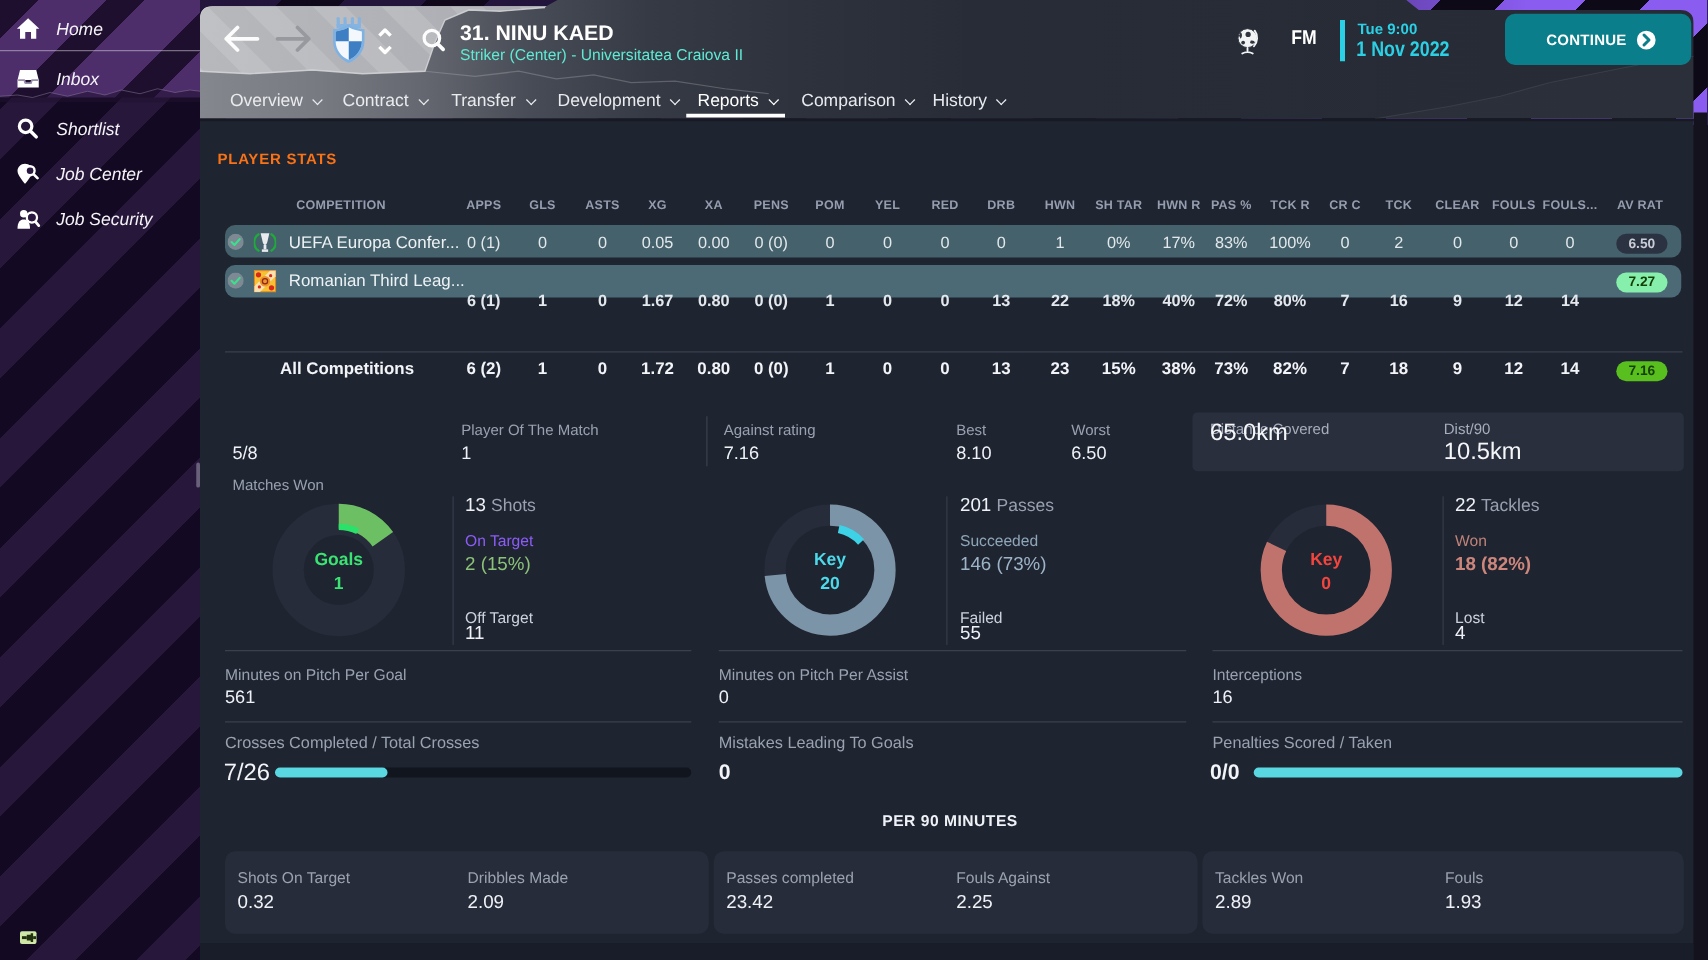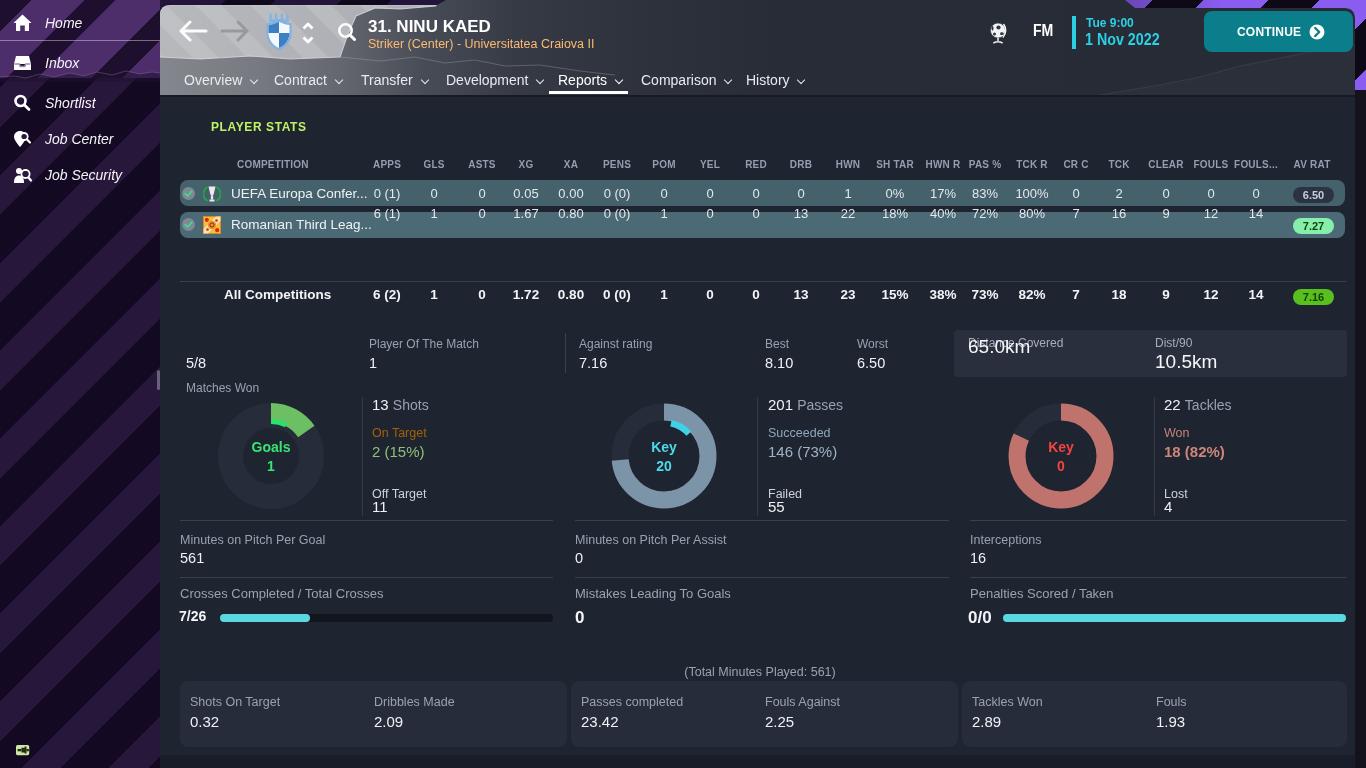--- a/index.html
+++ b/index.html
@@ -30,21 +30,21 @@
   
   #content { left:160px; top:95px; width:1195px; height:660px; background:#1f2431; }
   #bottomstrip { left:160px; top:755px; width:1206px; height:13px; background:#191d29; }
 
   .lbl { position:absolute; color:#99a1b0; font-size:12px; }
   .val { position:absolute; color:#eef1f5; font-size:14.5px; }
 
   .th { position:absolute; top:159px; width:60px; color:#959dae; font-size:10px; font-weight:bold; letter-spacing:0.2px; text-align:center; }
   .cell { position:absolute; width:60px; text-align:center; color:#e2e8ec; font-size:13px; }
   .r1 { top:186px; }
-  .r2 { top:206px; }
+  .r2 { top:233px;font-weight:bold; }
   .rall { top:287px; font-weight:bold; color:#f2f4f7; font-size:13.5px; }
   .pill { position:absolute; left:1293px; width:41px; height:16px; border-radius:8px; font-size:11px; font-weight:bold; text-align:center; line-height:17px; }
 
   .vline { position:absolute; width:1px; background:#3a404e; }
   .hline { position:absolute; height:1px; background:#3a404e; }
   .dlbl { position:absolute; font-size:12.5px; }
   .dval { position:absolute; font-size:15px;text-align:center; }
 </style>
 </head>
 <body>
@@ -182,21 +182,21 @@
   <svg class="abs" style="left:302px; top:22px;" width="12" height="22" viewBox="0 0 12 22">
       <path d="M1.5 6.5 L6 2 L10.5 6.5" fill="none" stroke="#fff" stroke-width="2.8" stroke-linejoin="round"></path>
       <path d="M1.5 15.5 L6 20 L10.5 15.5" fill="none" stroke="#fff" stroke-width="2.8" stroke-linejoin="round"></path>
     </svg>
   <svg class="abs" style="left:337px; top:22px;" width="20" height="21" viewBox="0 0 20 21">
       <circle cx="8.5" cy="8.5" r="6.2" fill="none" stroke="#fdfdfe" stroke-width="2.6"></circle>
       <line x1="13" y1="13" x2="17.5" y2="17.5" stroke="#fdfdfe" stroke-width="3" stroke-linecap="round"></line>
     </svg>
 
   <div class="hdr-txt" style="left:368px; top:17px; font-size:17px; font-weight:bold; color:#fff;">31. NINU KAED</div>
-  <div class="hdr-txt" style="left:368px; top:37px; font-size:12.5px; color:#fdba74;">Striker (Center) - Universitatea Craiova II</div>
+  <div class="hdr-txt" style="left:368px; top:37px; font-size:12.5px; color:#5eead4;">Striker (Center) - Universitatea Craiova II</div>
 
   <svg class="abs" style="left:987px; top:21px;" width="22" height="23" viewBox="0 0 22 23">
     <circle cx="11" cy="9.5" r="7.6" fill="#f2f3f5"></circle>
     <path d="M11 1.9 A 7.6 7.6 0 0 0 11 17.1 M11 1.9 A 7.6 7.6 0 0 1 11 17.1" fill="none" stroke="#30353f" stroke-width="0.8"></path>
     <path d="M5.5 4.5 C7 6 7 8 5.5 10 L4.2 7.5 Z" fill="#30353f"></path>
     <circle cx="11.5" cy="6.5" r="2.1" fill="#30353f"></circle>
     <path d="M13.5 11.5 C15 11 16.5 11.5 17 13 C15.5 14.5 13.8 14.3 13 13.2 Z" fill="#30353f"></path>
     <circle cx="7.5" cy="13" r="1.5" fill="#30353f"></circle>
     <path d="M16.8 3.5 C19.5 7 19.3 12.5 16.2 16" fill="none" stroke="#f2f3f5" stroke-width="1.5" stroke-linecap="round"></path>
     <path d="M11 17.3 L11 19.5 M6.8 21.8 C9 20.3 13 20.3 15.2 21.8" fill="none" stroke="#f2f3f5" stroke-width="1.5" stroke-linecap="round"></path>
@@ -216,21 +216,21 @@
   <div class="tab" style="left:274px; color:#e9ebee;">Contract <span class="chev"></span></div>
   <div class="tab" style="left:361px; color:#e9ebee;">Transfer <span class="chev"></span></div>
   <div class="tab" style="left:446px; color:#e9ebee;">Development <span class="chev"></span></div>
   <div class="tab" style="left:558px; color:#ffffff;">Reports <span class="chev"></span></div>
   <div class="abs" style="left:549px; top:91px; width:79px; height:3px; background:#fff;"></div>
   <div class="tab" style="left:641px; color:#e8eaee;">Comparison <span class="chev"></span></div>
   <div class="tab" style="left:746px; color:#e8eaee;">History <span class="chev"></span></div>
 
   <div class="abs" style="left:160px; top:95px; width:1195px; height:2px; background:#171a22;"></div>
 
-  <div class="abs" style="left:174px; top:120px; font-size:12px; font-weight:bold; letter-spacing:0.6px; color:#bef264;margin-left:37px;">PLAYER STATS</div>
+  <div class="abs" style="left:174px; top:120px; font-size:12px; font-weight:bold; letter-spacing:0.6px; color:#f97316;">PLAYER STATS</div>
 
   <div class="th" style="left:237px; width:110px; text-align:left;">COMPETITION</div>
 
   <div class="abs" style="left:180px; top:180px; width:1165px; height:26px; border-radius:8px; background:#45616b;"></div>
   <div class="abs" style="left:180px; top:212px; width:1165px; height:26px; border-radius:8px; background:#4b6a76;"></div>
 
   <svg class="abs" style="left:182px; top:187px;" width="13" height="13" viewBox="0 0 14 14">
       <circle cx="7" cy="7" r="7" fill="#7e8a93"></circle>
       <path d="M3.5 7.2 L6 9.7 L10.5 4.6" fill="none" stroke="#3be08f" stroke-width="1.8" stroke-linecap="round" stroke-linejoin="round"></path>
     </svg>
@@ -383,21 +383,21 @@
   </svg>
   <svg class="abs" style="left:1005px; top:400px;" width="112" height="112" viewBox="0 0 112 112">
     <circle cx="56" cy="56" r="44" fill="none" stroke="#272c3a" stroke-width="17"></circle>
     <circle cx="56" cy="56" r="44" fill="none" stroke="#c0736c" stroke-width="17" stroke-dasharray="226.6 500" transform="rotate(-90 56 56)"></circle>
     <text x="56" y="52" font-size="14" font-weight="bold" fill="#f2453e" text-anchor="middle" font-family="Liberation Sans">Key</text>
     <text x="56" y="71" font-size="14" font-weight="bold" fill="#f2453e" text-anchor="middle" font-family="Liberation Sans">0</text>
   </svg>
 
   <div class="vline" style="left:362px; top:397px; height:119px; background:#343a48;"></div>
   <div class="abs" style="left:372px; top:396px; font-size:15px; color:#eef1f5;">13 <span style="color:#99a1b0; font-size:14px;">Shots</span></div>
-  <div class="dlbl" style="left:372px; top:426px; color:#a16207;">On Target</div>
+  <div class="dlbl" style="left:372px; top:426px; color:#8b5cf6;">On Target</div>
   <div class="dval" style="left:372px; top:443px; color:#8bc277;">2 (15%)</div>
   <div class="dlbl" style="left:372px; top:487px; color:#ccd2dc;">Off Target</div>
   <div class="dval" style="left:372px; top:498px; color:#eef1f5;">11</div>
 
   <div class="vline" style="left:757px; top:397px; height:119px; background:#343a48;"></div>
   <div class="abs" style="left:768px; top:396px; font-size:15px; color:#eef1f5;">201 <span style="color:#99a1b0; font-size:14px;">Passes</span></div>
   <div class="dlbl" style="left:768px; top:426px; color:#8fa6b8;">Succeeded</div>
   <div class="dval" style="left:768px; top:443px; color:#9db4c6;">146 (73%)</div>
   <div class="dlbl" style="left:768px; top:487px; color:#ccd2dc;">Failed</div>
   <div class="dval" style="left:768px; top:498px; color:#eef1f5;">55</div>
@@ -416,30 +416,30 @@
   <div class="val" style="left:180px; top:550px;">561</div>
   <div class="dlbl" style="left:575px; top:533px; color:#99a1b0;">Minutes on Pitch Per Assist</div>
   <div class="val" style="left:575px; top:550px;">0</div>
   <div class="dlbl" style="left:970px; top:533px; color:#99a1b0;">Interceptions</div>
   <div class="val" style="left:970px; top:550px;">16</div>
 
   <div class="hline" style="left:180px; top:577px; width:373px;"></div>
   <div class="hline" style="left:575px; top:577px; width:374px;"></div>
   <div class="hline" style="left:970px; top:577px; width:376px;"></div>
   <div class="dlbl" style="left:180px; top:586px; color:#9aa2b0; font-size:13px;">Crosses Completed / Total Crosses</div>
-  <div class="abs" style="left:179px; top:608px; font-size:14px; font-weight:bold; color:#f2f4f7;">7/26</div>
+  <div class="abs" style="left:179px; top:608px; font-size:19px; font-weight:normal; color:#f2f4f7;">7/26</div>
   <div class="abs" style="left:220px; top:614px; width:333px; height:8px; border-radius:4px; background:#11151d;"></div>
   <div class="abs" style="left:220px; top:614px; width:90px; height:8px; border-radius:4px; background:#5ad8e2;"></div>
   <div class="dlbl" style="left:575px; top:586px; color:#9aa2b0; font-size:13px;">Mistakes Leading To Goals</div>
   <div class="abs" style="left:575px; top:608px; font-size:17px; font-weight:bold; color:#f2f4f7;">0</div>
   <div class="dlbl" style="left:970px; top:586px; color:#9aa2b0; font-size:13px;">Penalties Scored / Taken</div>
   <div class="abs" style="left:968px; top:608px; font-size:17px; font-weight:bold; color:#f2f4f7;">0/0</div>
   <div class="abs" style="left:1003px; top:614px; width:343px; height:8px; border-radius:4px; background:#5ad8e2;"></div>
 
-  <div class="abs" style="left:160px; top:665px; width:1200px; text-align:center; font-size:12.5px; color:#9aa2b0;">(Total Minutes Played: 561)</div>
+  <div class="abs" style="left:160px; top:650px; width:1200px; text-align:center; font-size:12.5px; font-weight:bold; letter-spacing:0.4px; color:#eef1f5;">PER 90 MINUTES</div>
 
   <div class="abs" style="left:180px; top:681px; width:387px; height:66px; background:#272c3a; border-radius:8px;"></div>
   <div class="abs" style="left:571px; top:681px; width:387px; height:66px; background:#272c3a; border-radius:8px;"></div>
   <div class="abs" style="left:962px; top:681px; width:385px; height:66px; background:#272c3a; border-radius:8px;"></div>
   <div class="dlbl" style="left:190px; top:695px; color:#9aa2b0;">Shots On Target</div>
   <div class="dval" style="left:190px; top:713px; color:#eef1f5;">0.32</div>
   <div class="dlbl" style="left:374px; top:695px; color:#9aa2b0;">Dribbles Made</div>
   <div class="dval" style="left:374px; top:713px; color:#eef1f5;">2.09</div>
   <div class="dlbl" style="left:581px; top:695px; color:#9aa2b0;">Passes completed</div>
   <div class="dval" style="left:581px; top:713px; color:#eef1f5;">23.42</div>

